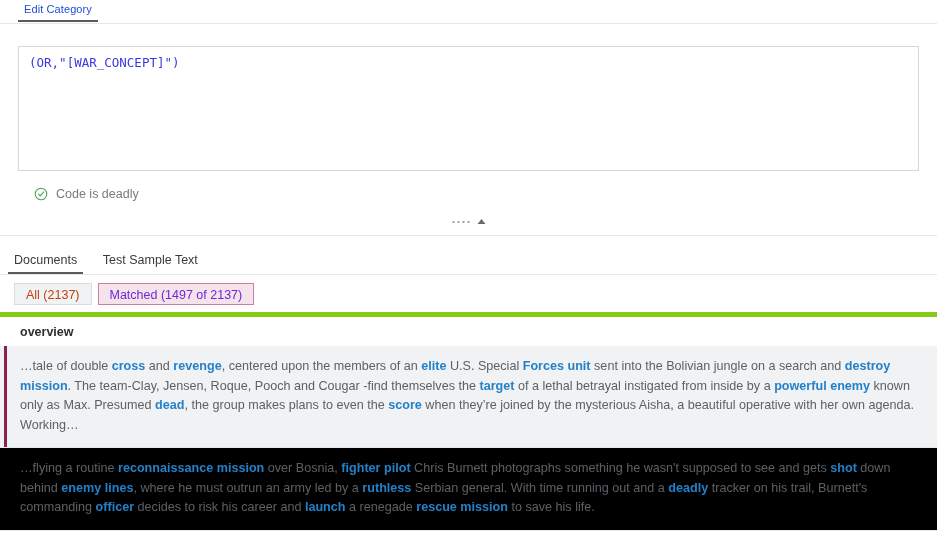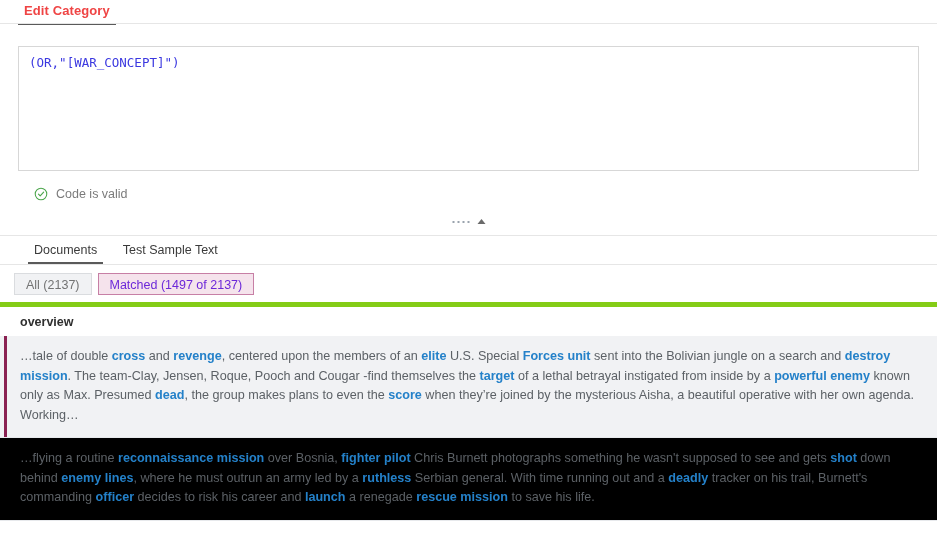--- a/index.html
+++ b/index.html
@@ -24,26 +24,25 @@
 
   
   .top-tabs {
     position: relative;
     height: 24px;
     padding-left: 18px;
     background: #ffffff;
   }
   .top-tab {
     display: inline-block;
-    font-size: 13px;
-    color: #ef4444;
+    font-size: 11px;
+    color: #1d4ed8;
     padding: 3px 6px 5px 6px;
     letter-spacing: 0.1px;
     cursor: pointer;
-    font-weight: bold;
   }
   .top-tab.active {
     border-bottom: 2px solid #5a5a5a;
   }
   .top-tabs-rule {
     position: absolute;
     left: 0;
     right: 0;
     bottom: 0;
     height: 1px;
@@ -118,23 +117,24 @@
     border-left: 4px solid transparent;
     border-right: 4px solid transparent;
     border-bottom: 5px solid #6a6a6a;
     cursor: pointer;
   }
 
   
   .bottom-tabs {
     position: relative;
     height: 25px;
-    padding-left: 28px;
+    padding-left: 8px;
     padding-top: 4px;
     background: #ffffff;
+    margin-top: 10px;
   }
   .b-tab {
     display: inline-block;
     font-size: 12.5px;
     color: #3b3b3b;
     padding: 3px 6px 5px 6px;
     margin-right: 10px;
     cursor: pointer;
   }
   .b-tab.active {
@@ -161,21 +161,21 @@
     height: 22px;
     line-height: 22px;
     padding: 0 11px;
     box-sizing: border-box;
     cursor: pointer;
     white-space: nowrap;
   }
   .chip-all {
     background: #f1f2f4;
     border: 1px solid #dadcdf;
-    color: #737373;
+    color: #c2410c;
   }
   .chip-matched {
     background: #f5e3ec;
     border: 1px solid #c77fa5;
     color: #6d28d9;
     margin-left: 6px;
   }
   .search-wrap {
     position: relative;
     margin-left: 14px;
@@ -257,21 +257,21 @@
   <div class="editor-zone">
     <div class="code-box">
       <div class="code-line">(OR,"[WAR_CONCEPT]")</div>
     </div>
 
     <div class="validity-row">
       <svg class="check-icon" viewBox="0 0 16 16">
         <circle cx="8" cy="8" r="6.6" fill="none" stroke="#4ca64c" stroke-width="1.2"></circle>
         <path d="M5.1 8.2 L7.1 10.2 L11 5.9" fill="none" stroke="#4ca64c" stroke-width="1.3" stroke-linecap="round" stroke-linejoin="round"></path>
       </svg>
-      <span class="validity-text">Code is valid</span>
+      <span class="validity-text">Code is deadly</span>
     </div>
   </div>
 
   <div class="splitter">
     <div class="splitter-handle">
       <span class="dot"></span>
       <span class="dot"></span>
       <span class="dot"></span>
       <span class="dot"></span>
       <span class="splitter-arrow"></span>

